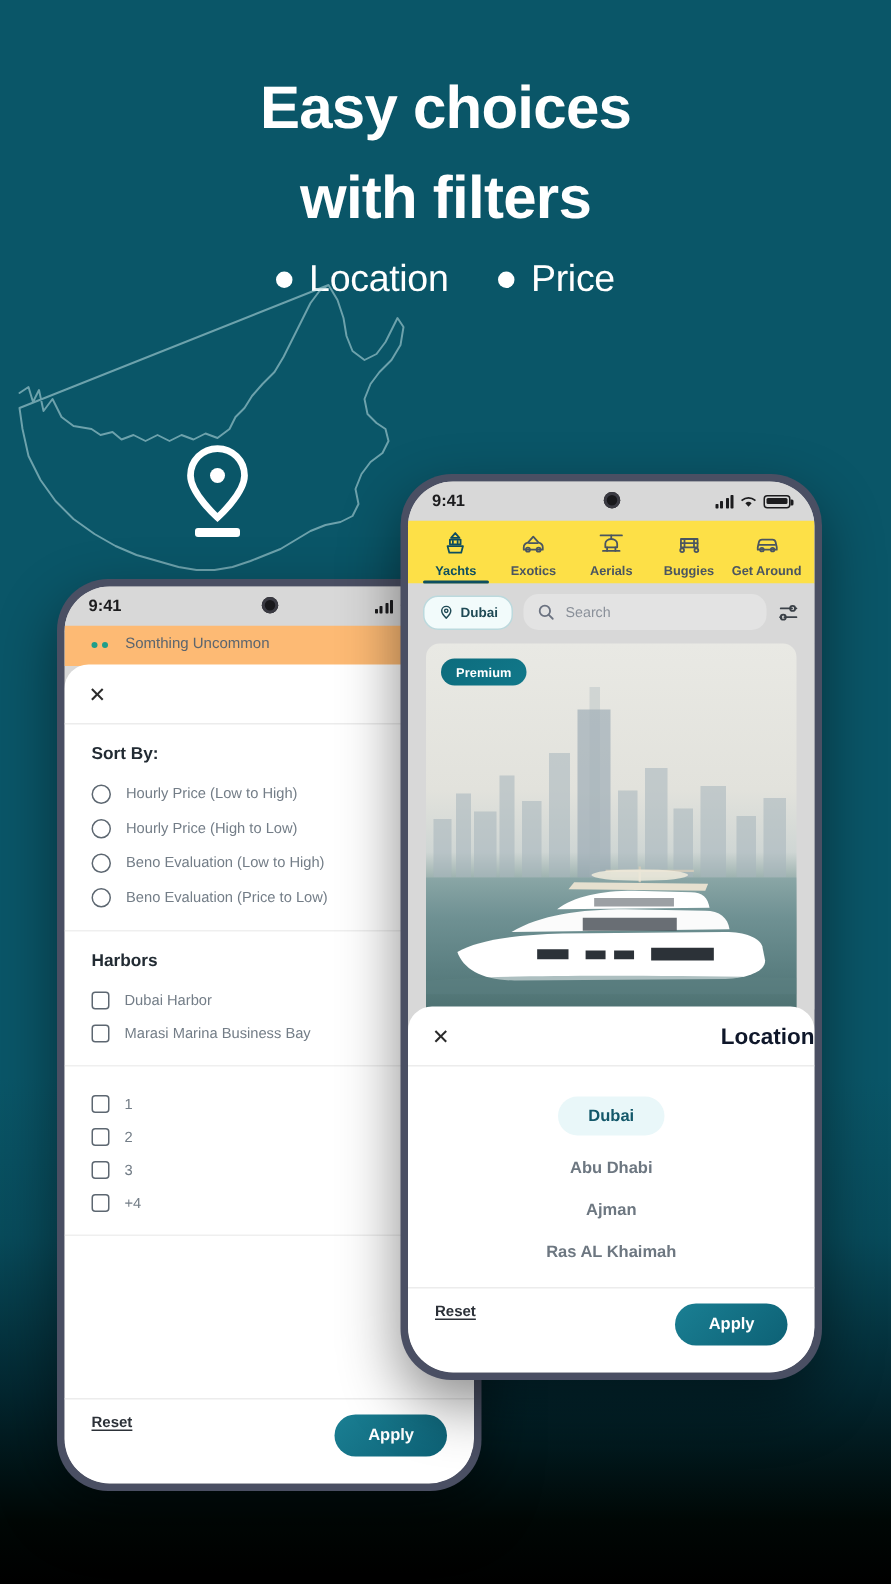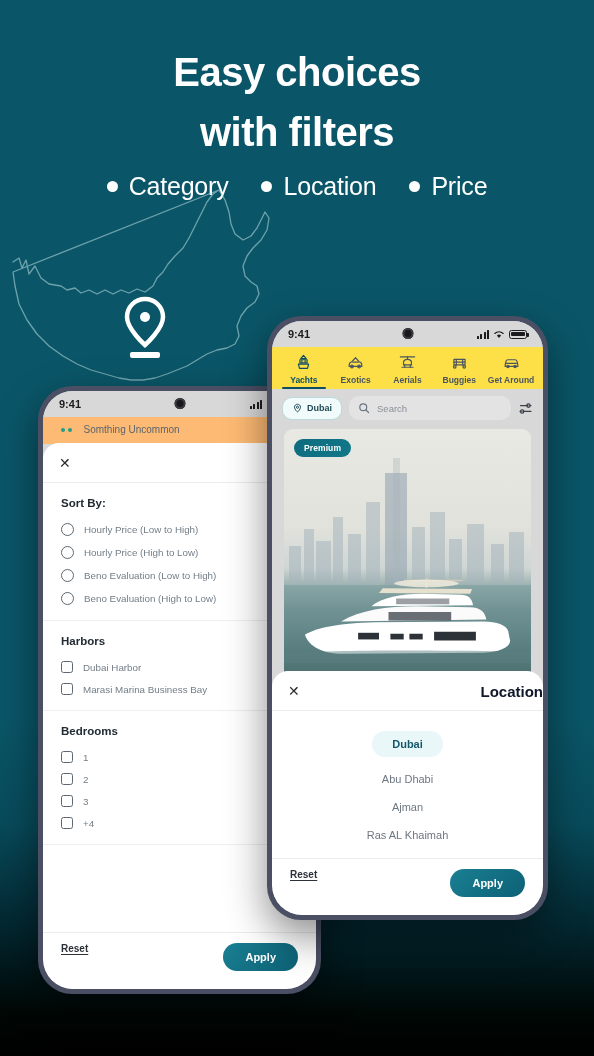--- a/index.html
+++ b/index.html
@@ -290,21 +290,21 @@
     position: absolute; left: 0; right: 0; text-align: right;
     font-size: 15px; font-weight: 700; color: #0f172a;
   }
 
   .loc-list { padding: 12px 0 8px 0; flex: 1; }
   .loc-opt {
     text-align: center;
     font-size: 11px;
     color: #6d7781;
     padding: 8px 0;
-    font-weight: 400;
+    font-weight: 700;
   }
   .loc-opt.sel {
     color: #13586a;
     font-weight: 700;
   }
   .loc-opt.sel span {
     background: #e9f7f9;
     padding: 7px 20px;
     border-radius: 14px;
     display: inline-block;
@@ -396,24 +396,20 @@
 <body>
 
 <div class="bg"></div>
 
 <div class="headline">
   <span>Easy choices</span>
   <span class="l2">with filters</span>
 </div>
 
 <div class="bullets">
-  <div class="bullet-item">
-    <span class="dot"></span>
-    <span>Category</span>
-  </div>
   <div class="bullet-item">
     <span class="dot"></span>
     <span>Location</span>
   </div>
   <div class="bullet-item">
     <span class="dot"></span>
     <span>Price</span>
   </div>
 </div>
 
@@ -660,38 +656,37 @@
           <div class="frow">
             <span class="radio"></span>
             <span class="frow-label">Hourly Price (High to Low)</span>
           </div>
           <div class="frow">
             <span class="radio"></span>
             <span class="frow-label">Beno Evaluation (Low to High)</span>
           </div>
           <div class="frow">
             <span class="radio"></span>
-            <span class="frow-label">Beno Evaluation (High to Low)</span>
+            <span class="frow-label">Beno Evaluation (Price to Low)</span>
           </div>
         </div>
 
         <div class="fgroup">
           <div class="fgroup-title">Harbors</div>
           <div class="frow">
             <span class="checkbox"></span>
             <span class="frow-label">Dubai Harbor</span>
           </div>
           <div class="frow">
             <span class="checkbox"></span>
             <span class="frow-label">Marasi Marina Business Bay</span>
           </div>
         </div>
 
         <div class="fgroup">
-          <div class="fgroup-title">Bedrooms</div>
           <div class="frow">
             <span class="checkbox"></span>
             <span class="frow-label">1</span>
           </div>
           <div class="frow">
             <span class="checkbox"></span>
             <span class="frow-label">2</span>
           </div>
           <div class="frow">
             <span class="checkbox"></span>

